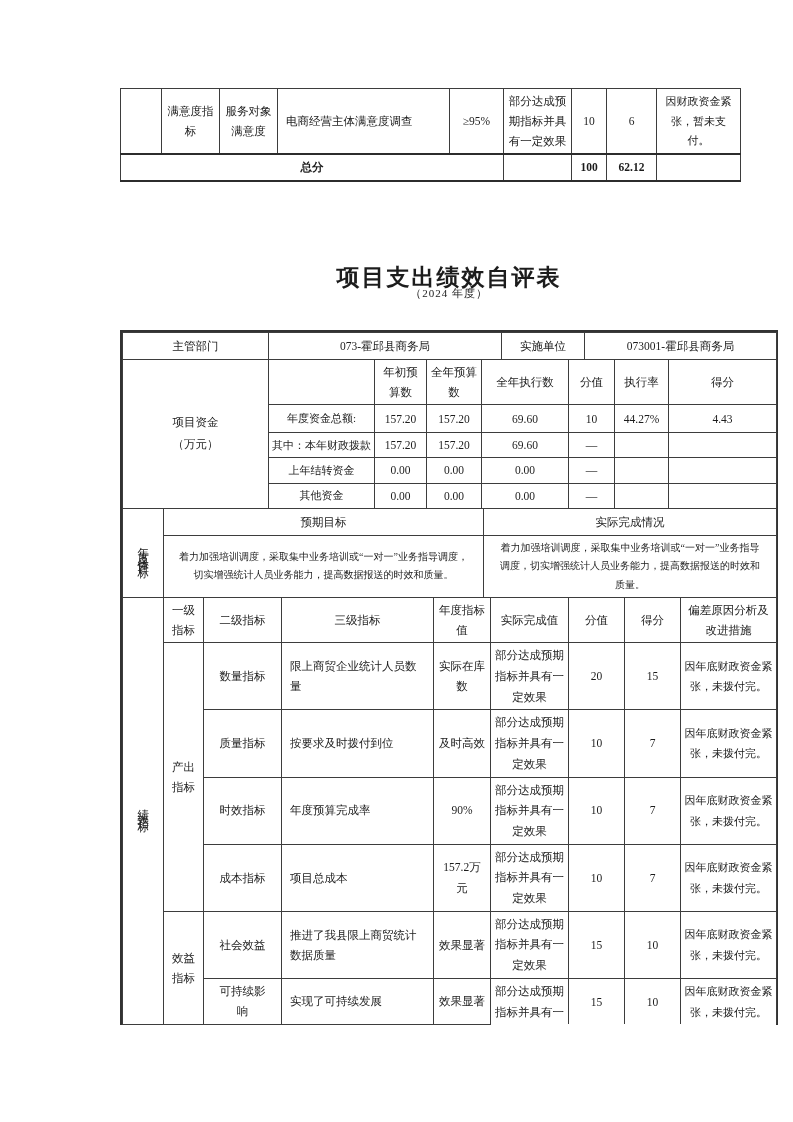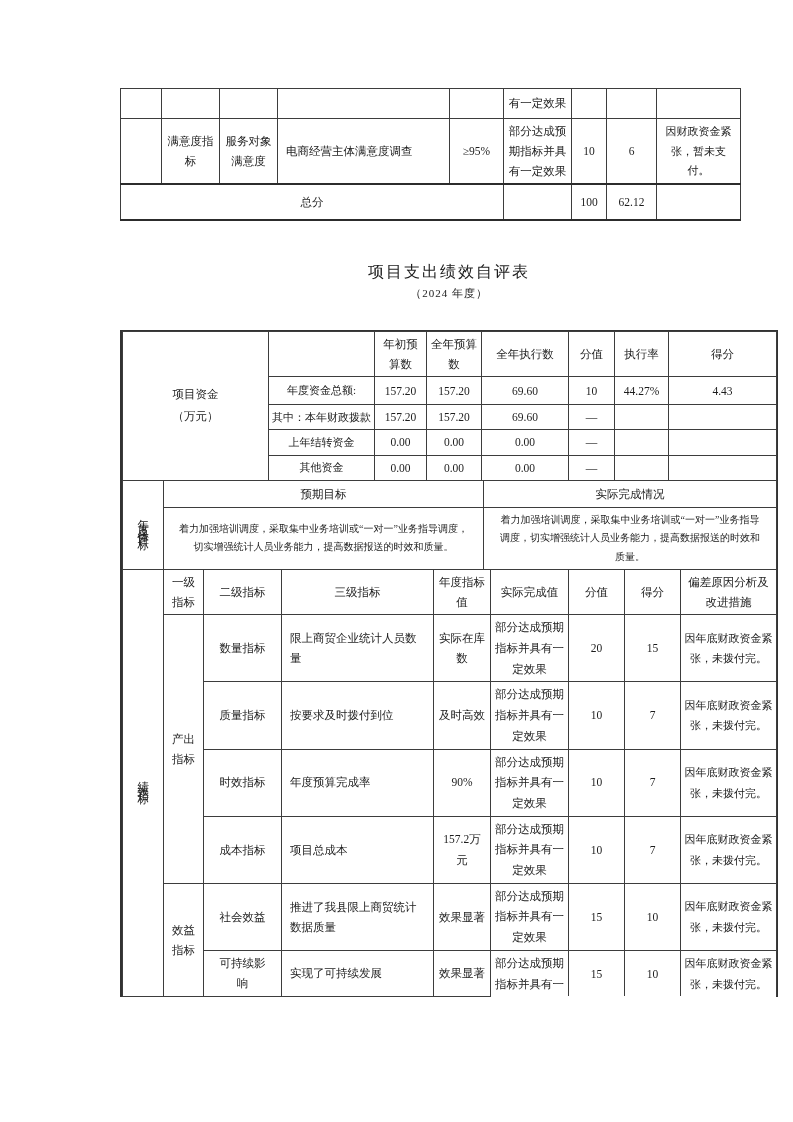--- a/index.html
+++ b/index.html
@@ -22,29 +22,29 @@
     padding: 2px 4px;
     overflow: hidden;
     word-break: break-all;
   }
   
   .top-table { position:absolute; left:120px; top:88px; width:620px; }
   .top-table td { font-size: 11.5px; }
   .top-table .r-partial td { height: 30px; }
   .top-table .r-sat td { height: 62px; }
   .top-table .r-total td {
-    height: 36px; font-weight: normal;
+    height: 26px; font-weight: bold;
     border-top: 2px solid #2c2c2c; border-bottom: 2px solid #2c2c2c;
   }
   .top-table .c-crit3 { text-align: left; padding-left: 8px; }
   .top-table .c-note { font-size: 11px; padding: 2px 4px; }
   
   .doc-title {
     position:absolute; left:120px; top:262px; width:658px;
-    text-align:center; font-size:16px; font-weight:normal; letter-spacing:2px;
+    text-align:center; font-size:23px; font-weight:bold; letter-spacing:2px;
   }
   .doc-subtitle {
     position:absolute; left:120px; top:286px; width:658px;
     text-align:center; font-size:11px; letter-spacing:1px;
   }
   
   .doc-main {
     position:absolute; left:120px; top:330px; width:658px;
     border: 2px solid #333; border-bottom: none;
   }
@@ -93,31 +93,20 @@
         <col style="width:58px">
         <col style="width:58px">
       <col style="width:172px">
         <col style="width:54px">
         <col style="width:68px">
       <col style="width:35px">
         <col style="width:50px">
         <col style="width:84px">
     </colgroup>
     <tbody>
-        <tr class="r-partial">
-      <td></td>
-      <td></td>
-      <td></td>
-      <td></td>
-      <td></td>
-      <td>有一定效果</td>
-      <td></td>
-      <td></td>
-      <td></td>
-    </tr>
     <tr class="r-sat">
       <td></td>
       <td>满意度指标</td>
       <td>服务对象满意度</td>
       <td class="c-crit3">电商经营主体满意度调查</td>
       <td>≥95%</td>
       <td>部分达成预期指标并具有一定效果</td>
       <td>10</td>
       <td>6</td>
       <td class="c-note">因财政资金紧张，暂未支付。</td>
@@ -138,20 +127,26 @@
   <div class="doc-main">
 
     <table class="t-info">
       <colgroup>
         <col style="width:146px">
           <col style="width:233px">
           <col style="width:83px">
           <col style="width:192px">
       </colgroup>
       <tbody>
+      <tr class="r">
+        <td>主管部门</td>
+        <td>073-霍邱县商务局</td>
+        <td>实施单位</td>
+        <td>073001-霍邱县商务局</td>
+      </tr>
     </tbody>
       </table>
 
     <table class="t-funds">
       <colgroup>
         <col style="width:146px">
           <col style="width:106px">
           <col style="width:52px">
           <col style="width:55px">
         <col style="width:87px">

